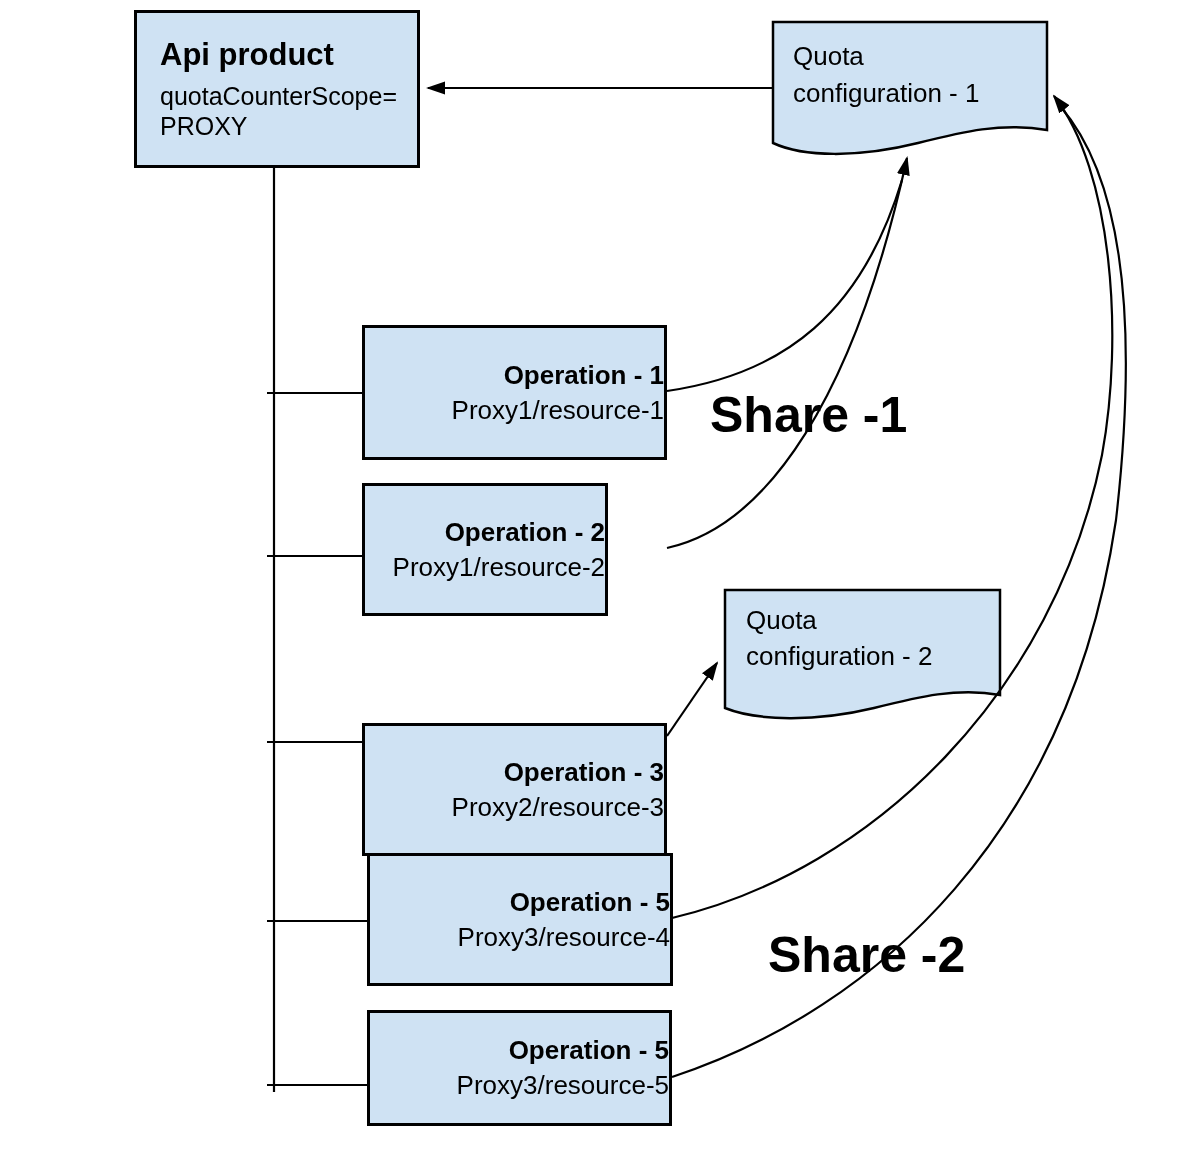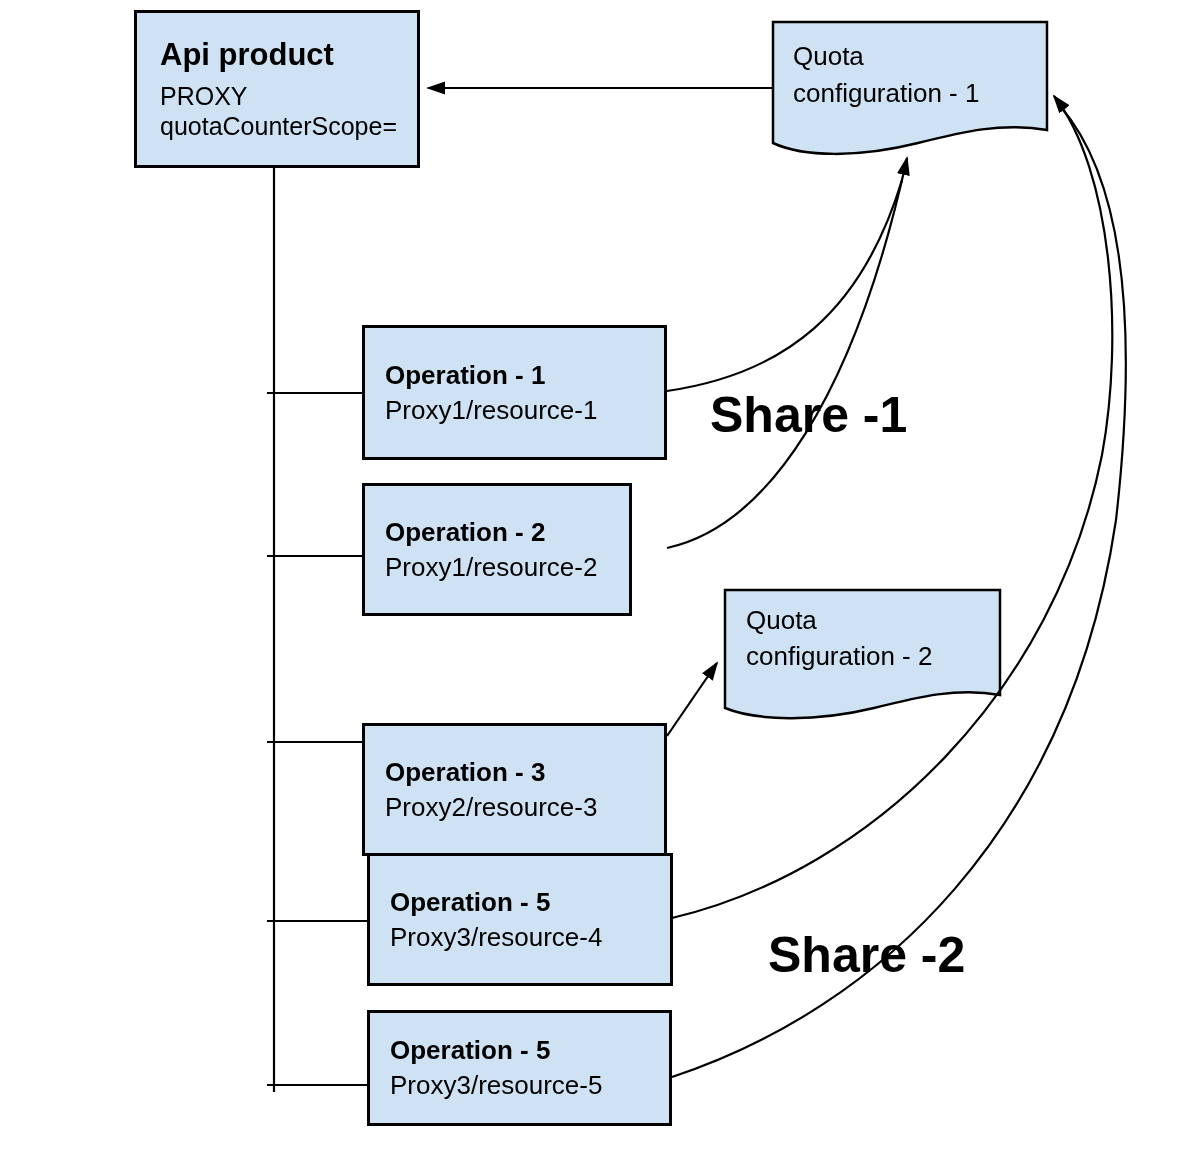--- a/index.html
+++ b/index.html
@@ -31,20 +31,21 @@
     background: var(--shape_fill, #cfe2f3);
     border: 3px solid var(--shape_border, #000000);
   }
   .opbox {
     display: flex;
     flex-direction: column;
     justify-content: center;
     padding-left: 20px;
     font-size: 26px;
     line-height: 35px;
+    align-items: flex-end;
   }
   .opbox .op-title { font-weight: bold; }
 
   .api-inner { padding: 24px 7px 0 23px; }
   .api-title { font-size: 31px; font-weight: bold; margin-bottom: 8px; }
   .api-line { font-size: 25px; line-height: 30px; }
 
   .doclabel {
     position: absolute;
     font-size: 26px;
@@ -87,39 +88,39 @@
 
     <path class="ln" d="M 667 736 L 717 663" marker-end="url(#arw)"></path>
 
     <path class="ln" d="M 672 918 C 875 870 1055 690 1102 455 C 1124 335 1112 170 1054 96" marker-end="url(#arw)"></path>
     <path class="ln" d="M 672 1077 C 880 1008 1070 830 1116 520 C 1140 310 1120 175 1060 106"></path>
   </svg>
 
   <div class="box" style="left:134px; top:10px; width:286px; height:158px;">
     <div class="api-inner">
       <div class="api-title">Api product</div>
+      <div class="api-line">quotaCounterScope=</div>
       <div class="api-line">PROXY</div>
-      <div class="api-line">quotaCounterScope=</div>
     </div>
   </div>
 
   <div class="doclabel" style="left:793px; top:38px;">
     <div>Quota</div>
     <div>configuration - 1</div>
   </div>
   <div class="doclabel" style="left:746px; top:602px; line-height:36px;">
     <div>Quota</div>
     <div>configuration - 2</div>
   </div>
 
   <div class="box opbox" style="left:362px; top:325px; width:305px; height:135px;">
     <div class="op-title">Operation - 1</div>
     <div class="op-sub">Proxy1/resource-1</div>
   </div>
-  <div class="box opbox" style="left:362px; top:483px; width:270px; height:133px;">
+  <div class="box opbox" style="left:362px; top:483px; width:246px; height:133px;">
     <div class="op-title">Operation - 2</div>
     <div class="op-sub">Proxy1/resource-2</div>
   </div>
   <div class="box opbox" style="left:362px; top:675px; width:305px; height:133px;margin-top:48px;">
     <div class="op-title">Operation - 3</div>
     <div class="op-sub">Proxy2/resource-3</div>
   </div>
   <div class="box opbox" style="left:367px; top:853px; width:306px; height:133px;">
     <div class="op-title">Operation - 5</div>
     <div class="op-sub">Proxy3/resource-4</div>

